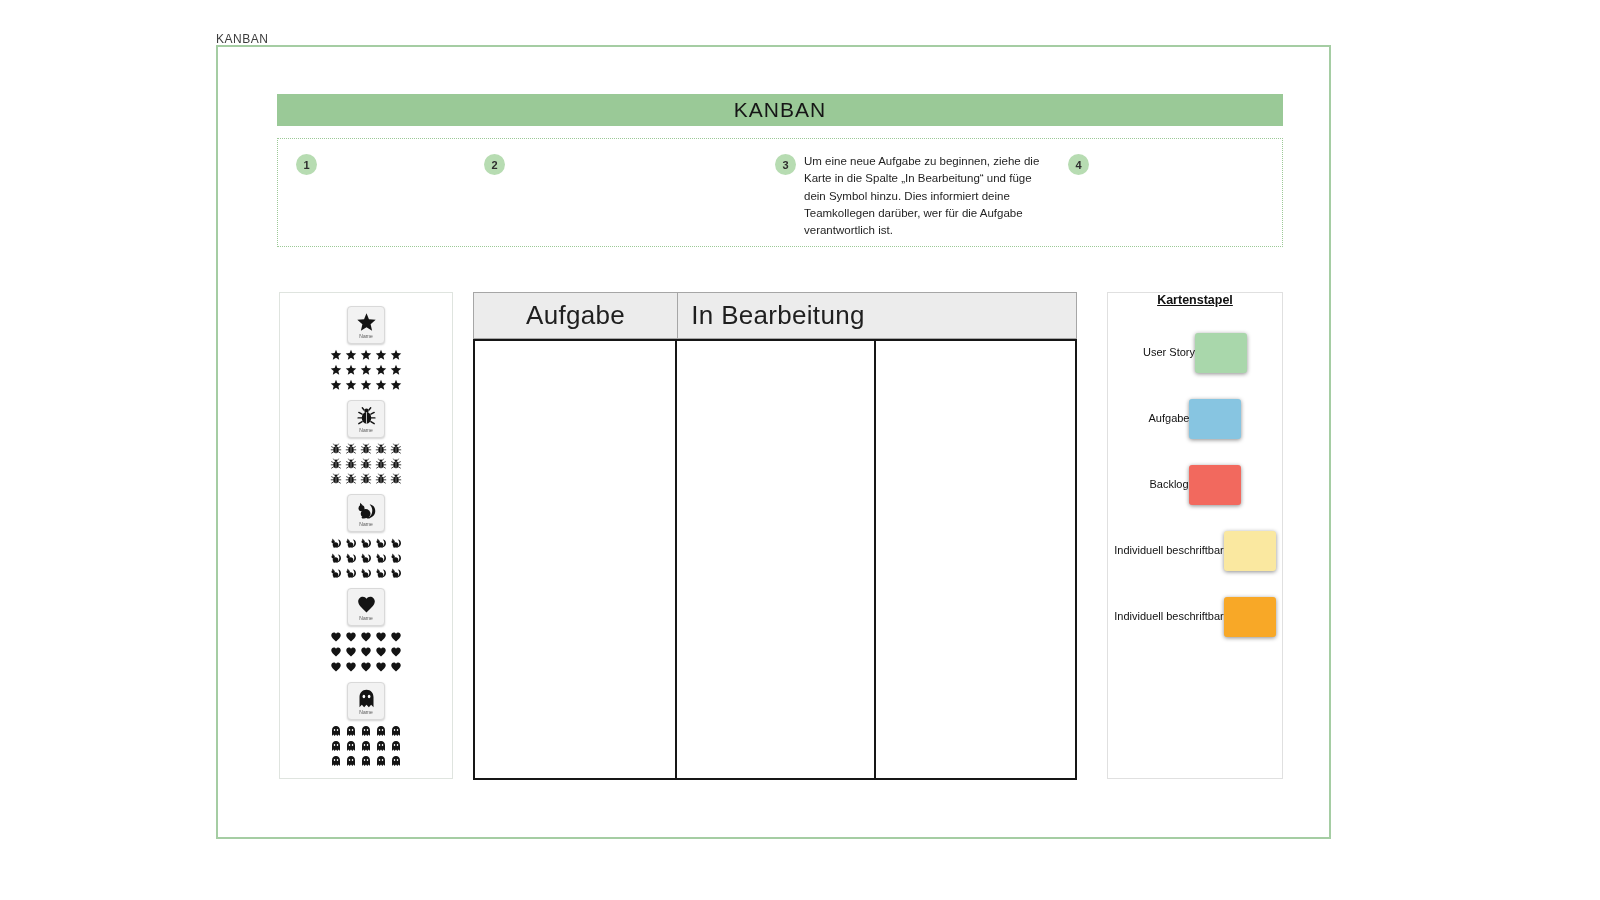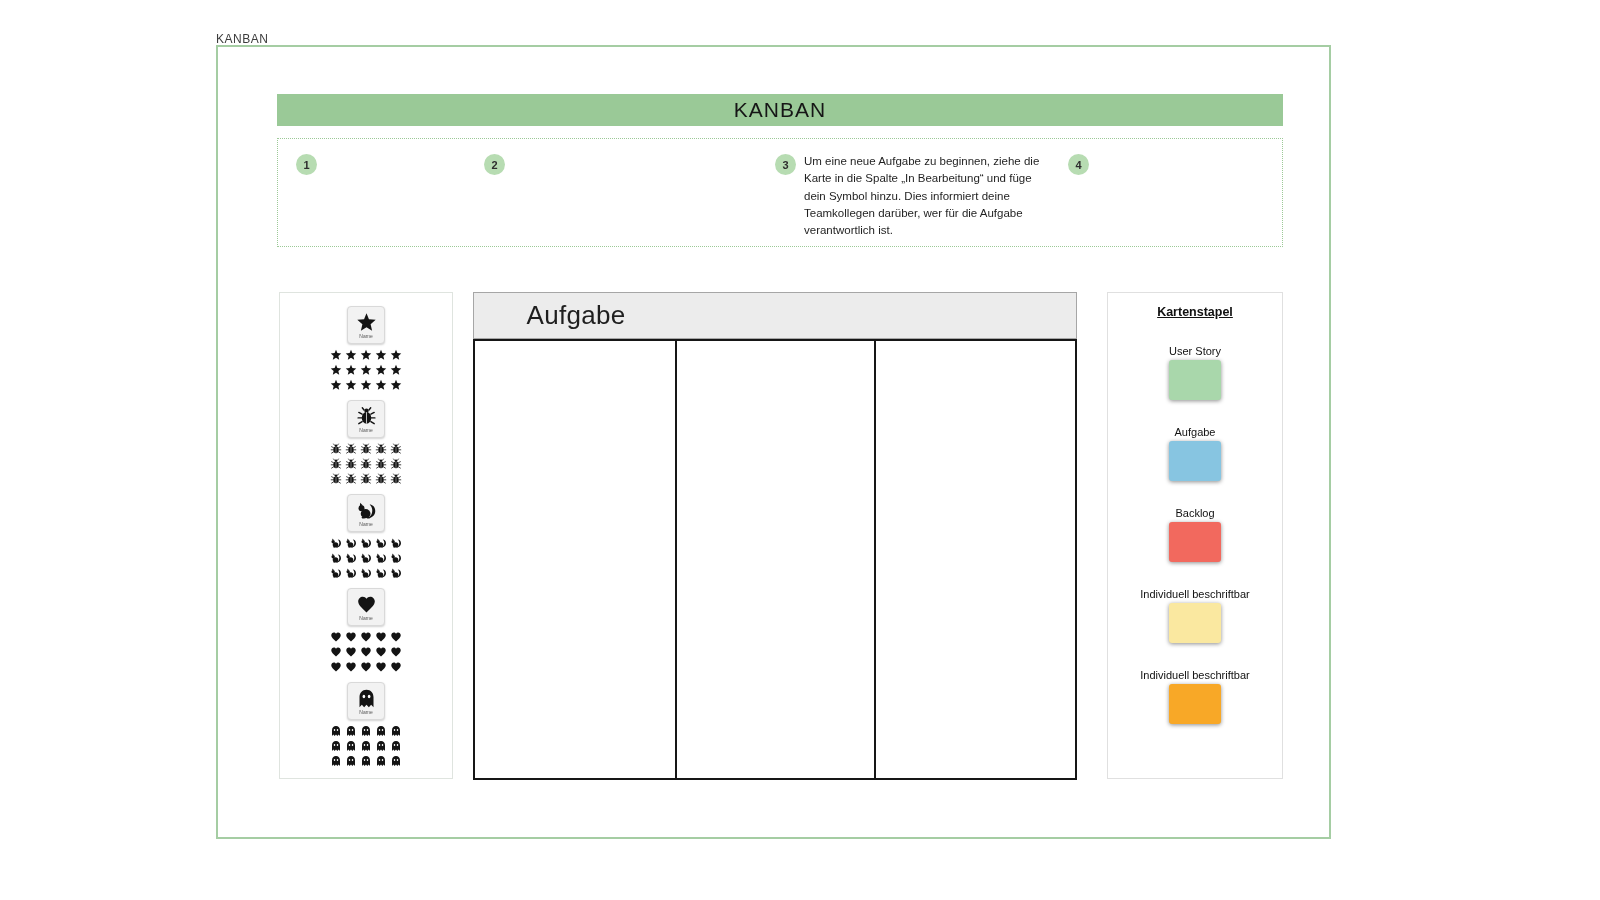--- a/index.html
+++ b/index.html
@@ -50,24 +50,24 @@
         color:#1f1f1f; letter-spacing:.3px; border-right:1px solid #a6a6a6; }
   .th:last-child { border-right:none; }
   .th-1 { width:204px; } .th-2 { width:200px; } .th-3 { width:200px; }
   .table-body { display:flex; width:604px; height:441px; border:2px solid #161616; background:#fff; }
   .col { border-right:2px solid #161616; }
   .col:last-child { border-right:none; }
   .col-1 { width:202px; } .col-2 { width:199px; } .col-3 { width:199px; }
 
   .card-stack { position:absolute; left:889px; top:245px; width:176px; height:487px;
                 border:1px solid #e0e0e0; display:flex; flex-direction:column; align-items:center;
-                padding-top:12px; }
+                padding-top:0; }
   .stack-title { font-size:12.5px; font-weight:bold; text-decoration:underline; color:#111;
                  margin-bottom:26px; }
-  .stack-group { display:flex; flex-direction:column; align-items:center; margin-bottom:26px; }
+  .stack-group { display:flex; align-items:center; margin-bottom:26px; }
   .stack-label { font-size:11px; color:#111; margin-bottom:3px; }
   .stack-card { width:52px; height:40px; border-radius:3px; box-shadow:0 1px 4px rgba(0,0,0,.45); }
 </style>
 </head>
 <body>
 
 <svg width="0" height="0" style="position:absolute" aria-hidden="true">
   <defs>
     <symbol id="sym-star" viewBox="0 0 24 24">
       <path fill="#141414" d="M12 1.5 L14.8 8.2 L22.5 8.9 L16.7 13.9 L18.4 21.4 L12 17.4 L5.6 21.4 L7.3 13.9 L1.5 8.9 L9.2 8.2 Z"></path>
@@ -406,20 +406,21 @@
           <svg class="mini" viewBox="0 0 24 24">
             <use href="#sym-ghost"></use>
           </svg>
         </div>
     </div>
   </div>
 
   <div class="kanban-table">
     <div class="table-head">
       <div class="th th-1">Aufgabe</div>
+      <div class="th th-2">In Bearbeitung</div>
     </div>
     <div class="table-body">
       <div class="col col-1"></div>
       <div class="col col-2"></div>
       <div class="col col-3"></div>
     </div>
   </div>
 
   <div class="card-stack">
     <div class="stack-title">Kartenstapel</div>

